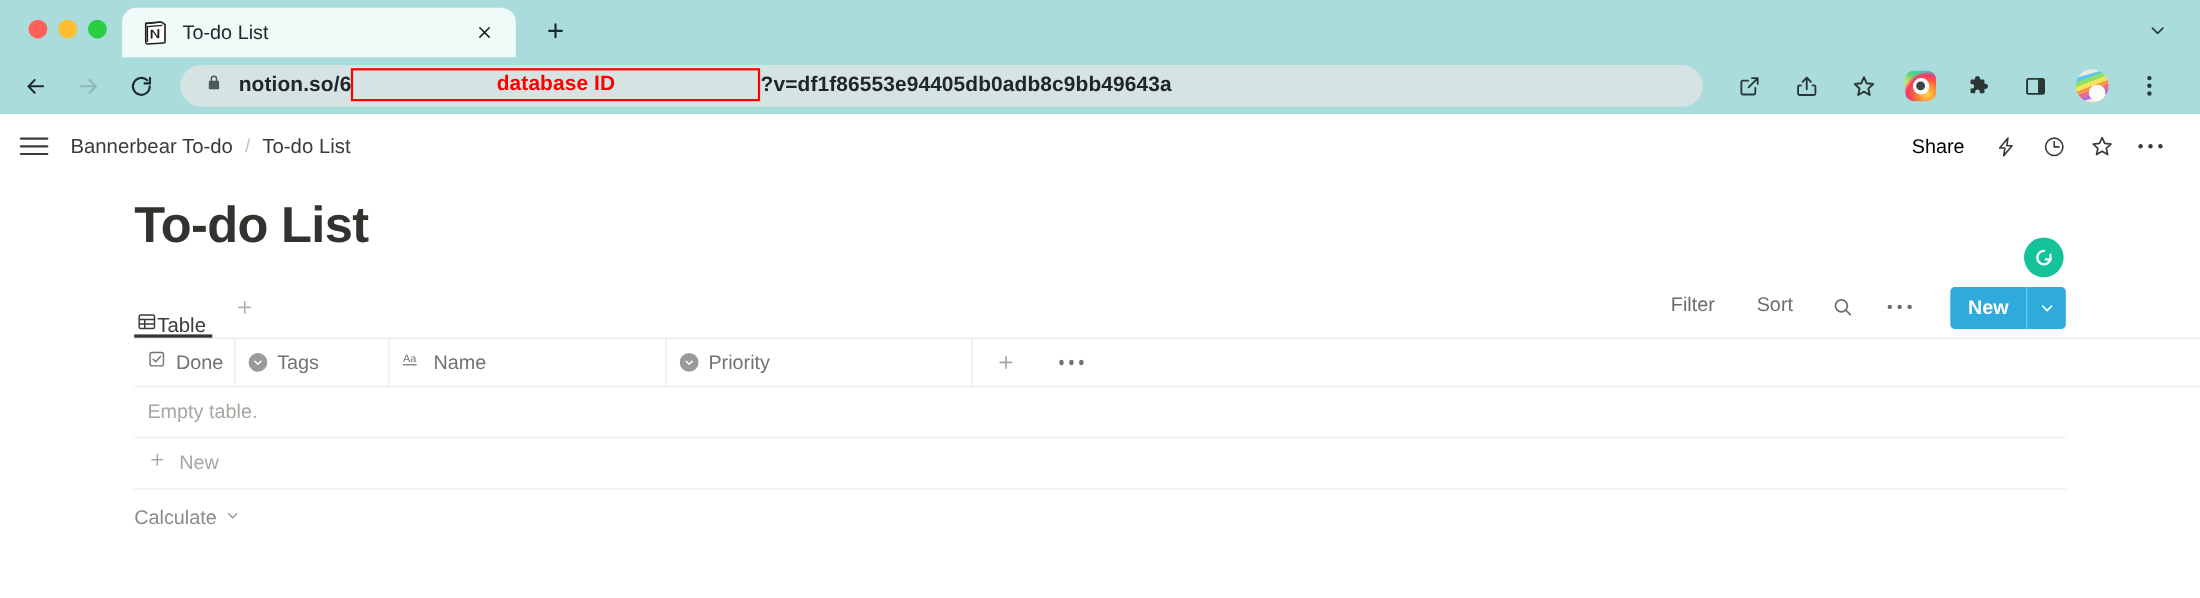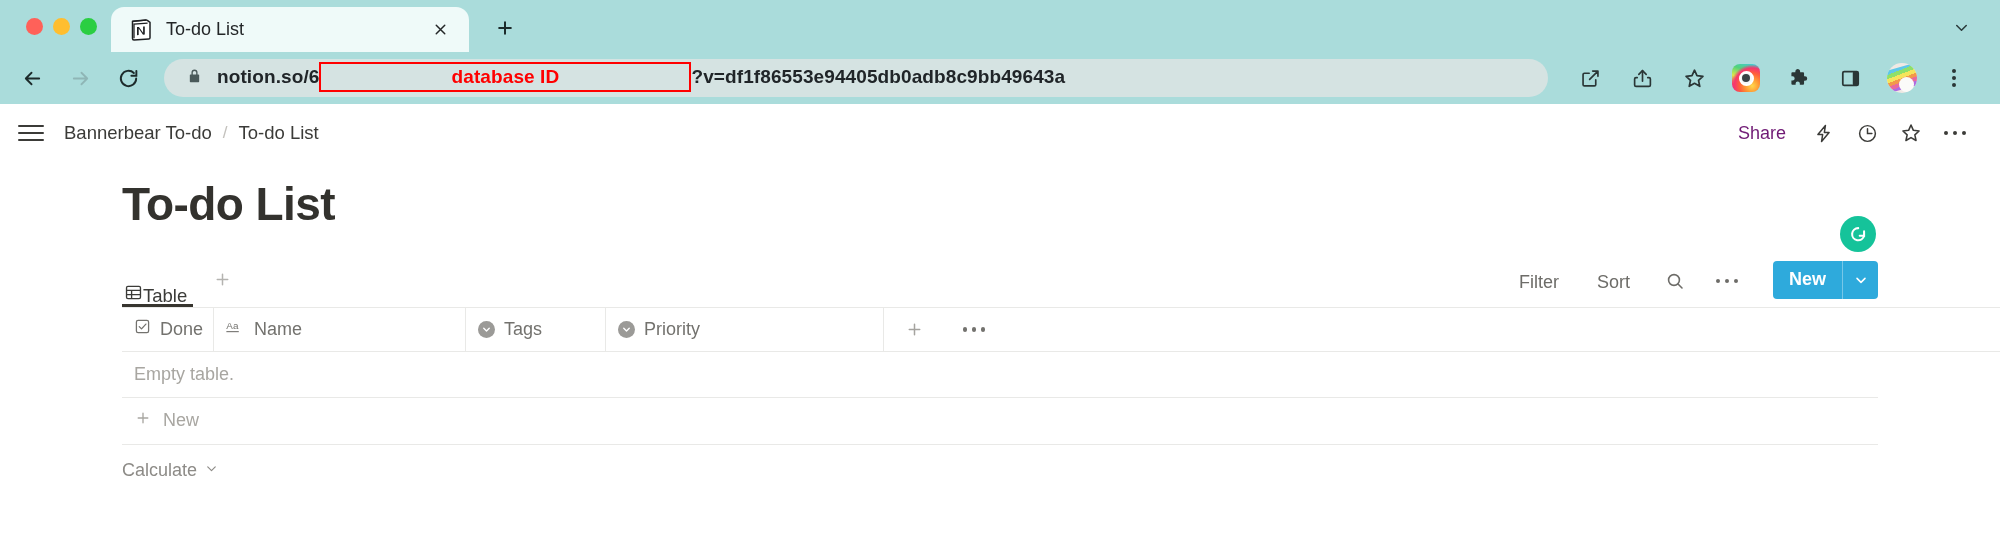--- a/index.html
+++ b/index.html
@@ -162,21 +162,21 @@
   }
   .hamburger {
     width: 34px; height: 34px; flex: none;
     display: flex; flex-direction: column; justify-content: center; gap: 5px;
     padding: 0 4px; margin-right: 16px;
   }
   .hamburger i { display: block; height: 2px; background: #3b3b38; border-radius: 1px; }
   .breadcrumb { display: flex; align-items: center; gap: 11px; font-size: 18.5px; color: #3b3b38; }
   .crumb-sep { color: #c3c1bd; font-size: 17px; }
   .topbar-right { margin-left: auto; display: flex; align-items: center; gap: 6px; }
-  .share-btn { font-size: 18px; color: #701a75; padding: 6px 12px; }
+  .share-btn { font-size: 18px; color: #000000; padding: 6px 12px; }
   .tb-ico2 {
     width: 38px; height: 38px;
     display: flex; align-items: center; justify-content: center;
     color: #3b3b38;
   }
   .dots-horiz { display: flex; gap: 4.5px; align-items: center; }
   .dots-horiz i { width: 4.5px; height: 4.5px; border-radius: 50%; background: #3b3b38; display: block; }
 
   .content { padding: 0 0 0 122px; position: relative; }
 
@@ -207,21 +207,21 @@
   }
   .view-tab::after {
     content: ""; position: absolute;
     left: 0; right: 0; bottom: 0; height: 2.5px; background: #37352f;
   }
   .view-add {
     width: 34px; height: 34px; margin-left: 12px;
     display: flex; align-items: center; justify-content: center;
     color: #b4b3b0;
   }
-  .view-right { margin-left: auto; display: flex; align-items: flex-end; gap: 16px; }
+  .view-right { margin-left: auto; display: flex; align-items: flex-start; gap: 16px; }
   .vr-text { font-size: 18px; color: #6d6c68; padding: 6px 11px; }
   .vr-ico { width: 36px; height: 36px; display: flex; align-items: center; justify-content: center; color: #6d6c68; }
   .new-btn {
     display: flex; align-items: center;
     background: #2eaadc; color: #ffffff;
     border-radius: 4px; height: 38px;
     margin-left: 12px; overflow: hidden;
   }
   .new-btn-label { font-size: 18px; font-weight: bold; padding: 0 16px; }
   .new-btn-caret {
@@ -490,36 +490,36 @@
       <div class="thead">
         <div class="th th-done">
           <span>
             <svg viewBox="0 0 24 24" width="17" height="17" fill="none" stroke="currentColor" stroke-width="1.8" stroke-linecap="round" stroke-linejoin="round">
               <rect x="3.4" y="3.4" width="17.2" height="17.2" rx="2.4"></rect>
               <path d="M7.4 12.2 L10.6 15.4 L16.8 8.6"></path>
             </svg>
           </span>
           <span>Done</span>
         </div>
+        <div class="th th-tags">
+          <span class="select-ico">
+            <svg viewBox="0 0 24 24" width="11" height="11" fill="none" stroke="#ffffff" stroke-width="3" stroke-linecap="round" stroke-linejoin="round">
+              <path d="M6 9.5 L12 15.5 L18 9.5"></path>
+            </svg>
+          </span>
+          <span>Tags</span>
+        </div>
         <div class="th th-name">
           <span>
             <svg viewBox="0 0 26 24" width="19" height="18" fill="currentColor">
               <text x="0.5" y="15.4" font-family="Liberation Sans, sans-serif" font-size="13.5">Aa</text>
               <rect x="0.5" y="17.6" width="17" height="1.5"></rect>
             </svg>
           </span>
           <span>Name</span>
-        </div>
-        <div class="th th-tags">
-          <span class="select-ico">
-            <svg viewBox="0 0 24 24" width="11" height="11" fill="none" stroke="#ffffff" stroke-width="3" stroke-linecap="round" stroke-linejoin="round">
-              <path d="M6 9.5 L12 15.5 L18 9.5"></path>
-            </svg>
-          </span>
-          <span>Tags</span>
         </div>
         <div class="th th-priority">
           <span class="select-ico">
             <svg viewBox="0 0 24 24" width="11" height="11" fill="none" stroke="#ffffff" stroke-width="3" stroke-linecap="round" stroke-linejoin="round">
               <path d="M6 9.5 L12 15.5 L18 9.5"></path>
             </svg>
           </span>
           <span>Priority</span>
         </div>
         <div class="th th-add">

